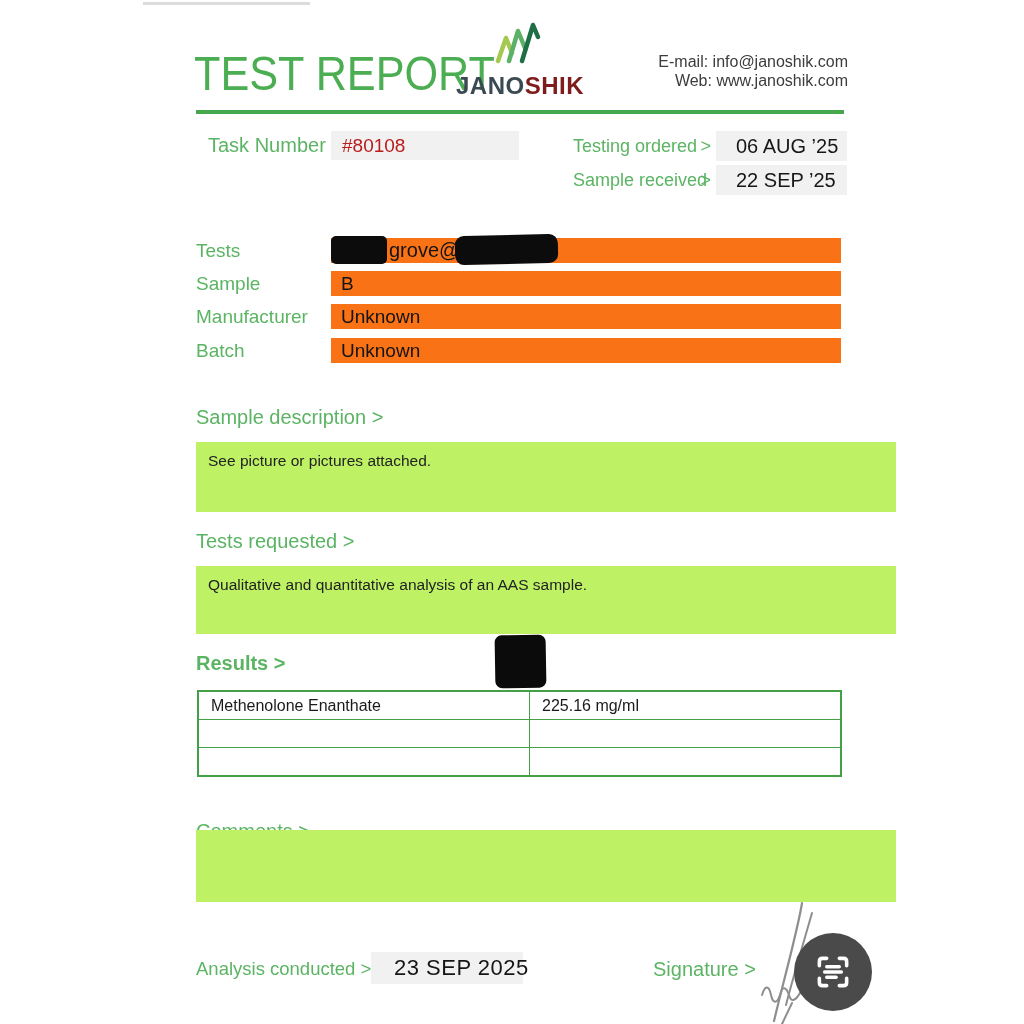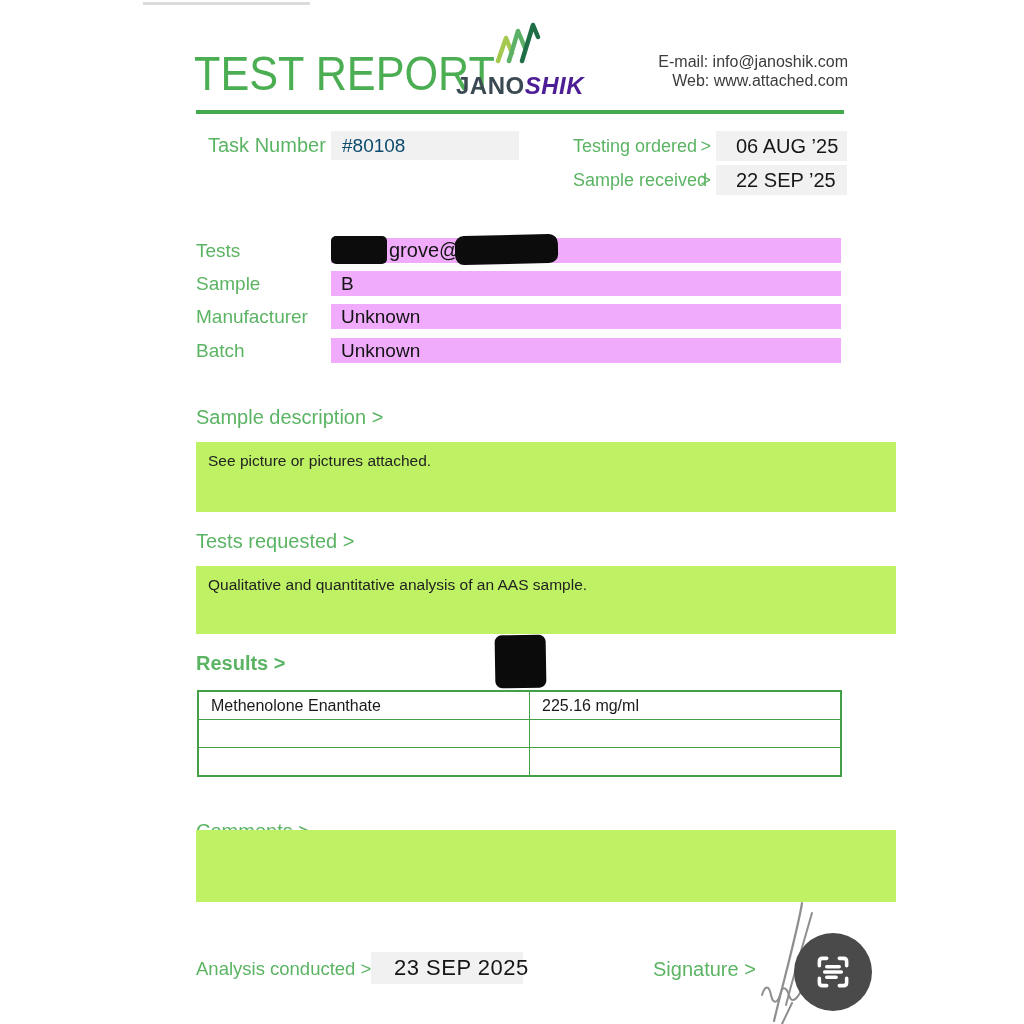--- a/index.html
+++ b/index.html
@@ -8,42 +8,42 @@
   .abs{position:absolute;}
 
   
   .top-edge{left:143px;top:2px;width:167px;height:3px;background:#dcdcdc;}
 
   
   .title{left:194px;top:46px;font-size:48px;color:#4cae53;font-weight:400;
          transform:scaleX(0.9);transform-origin:left top;white-space:nowrap;}
   .logo{left:450px;top:20px;width:140px;text-align:center;}
   .logo-text{font-size:24px;font-weight:bold;letter-spacing:0.5px;color:#3b4a52;margin-top:2px;}
-  .logo-text .green{color:#4c1d95;font-style:italic;}
+  .logo-text .green{color:#7f1d1d;}
   .contact{right:176px;top:52px;text-align:right;font-size:16px;color:#3c3c3c;line-height:19px;}
   .divider{left:196px;top:110px;width:648px;height:4px;background:#44a94e;}
 
   
   .green-label{color:#5bb463;}
   .task-label{left:208px;top:134px;font-size:20px;}
   .task-box{left:331px;top:131px;width:188px;height:29px;background:#f1f1f1;
-            line-height:29px;padding-left:11px;box-sizing:border-box;font-size:19px;color:#0c4a6e;}
+            line-height:29px;padding-left:11px;box-sizing:border-box;font-size:19px;color:#b91c1c;}
   .meta-line{width:138px;font-size:18px;}
   .meta-line .arr{position:absolute;right:0;top:0;}
   .m1{left:573px;top:136px;}
   .m2{left:573px;top:170px;}
   .mbox{left:716px;width:131px;height:30px;background:#f1f1f1;font-size:20px;color:#171717;
         line-height:30px;padding-left:20px;box-sizing:border-box;white-space:nowrap;}
   .b1{top:131px;}
   .b2{top:165px;}
 
   
   .drow-label{left:196px;font-size:19px;}
   .dl1{top:240px;} .dl2{top:273px;} .dl3{top:306px;} .dl4{top:340px;}
-  .dbar{left:331px;width:510px;height:25px;background:#f0abfc;}
+  .dbar{left:331px;width:510px;height:25px;background:#f97316;}
   .db1{top:238px;} .db2{top:271px;} .db3{top:304px;} .db4{top:338px;}
   .dval{display:block;font-size:19px;color:#141414;line-height:25px;padding-left:10px;}
   .redact1{position:absolute;left:0;top:-2px;width:56px;height:28px;background:#0c0c0c;border-radius:5px;}
   .client-text{position:absolute;left:58px;top:-3px;font-size:20px;color:#141414;line-height:30px;}
   .redact2{position:absolute;left:124px;top:-3px;width:103px;height:29px;background:#0c0c0c;
            border-radius:9px;transform:rotate(-1.2deg);}
 
   
   .sec-label{left:196px;font-size:20px;}
   .sl-sd{top:406px;} .sl-tr{top:530px;} .sl-res{top:652px;font-weight:bold;} .sl-com{top:820px;text-align:center;}
@@ -90,21 +90,21 @@
     </div>
   </div>
 
   <div class="abs contact">
     <div>
       <span>E-mail:</span>
       <span>info@janoshik.com</span>
     </div>
     <div>
       <span>Web:</span>
-      <span>www.attached.com</span>
+      <span>www.janoshik.com</span>
     </div>
   </div>
 
   <div class="abs divider"></div>
 
   <div class="abs task-label green-label">Task Number</div>
   <div class="abs task-box">#80108</div>
 
   <div class="abs meta-line m1 green-label">
     <span>Testing ordered</span>

